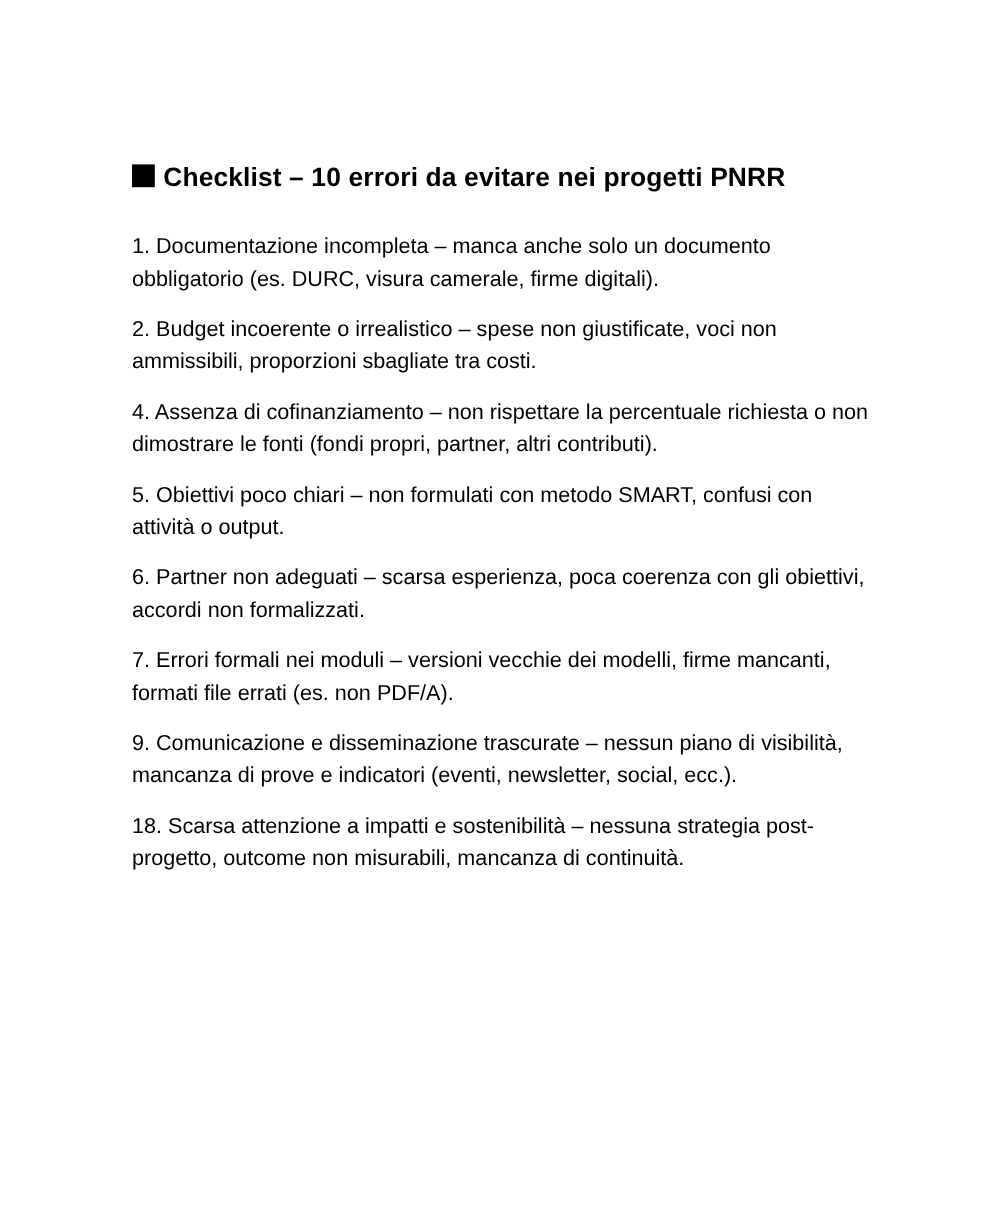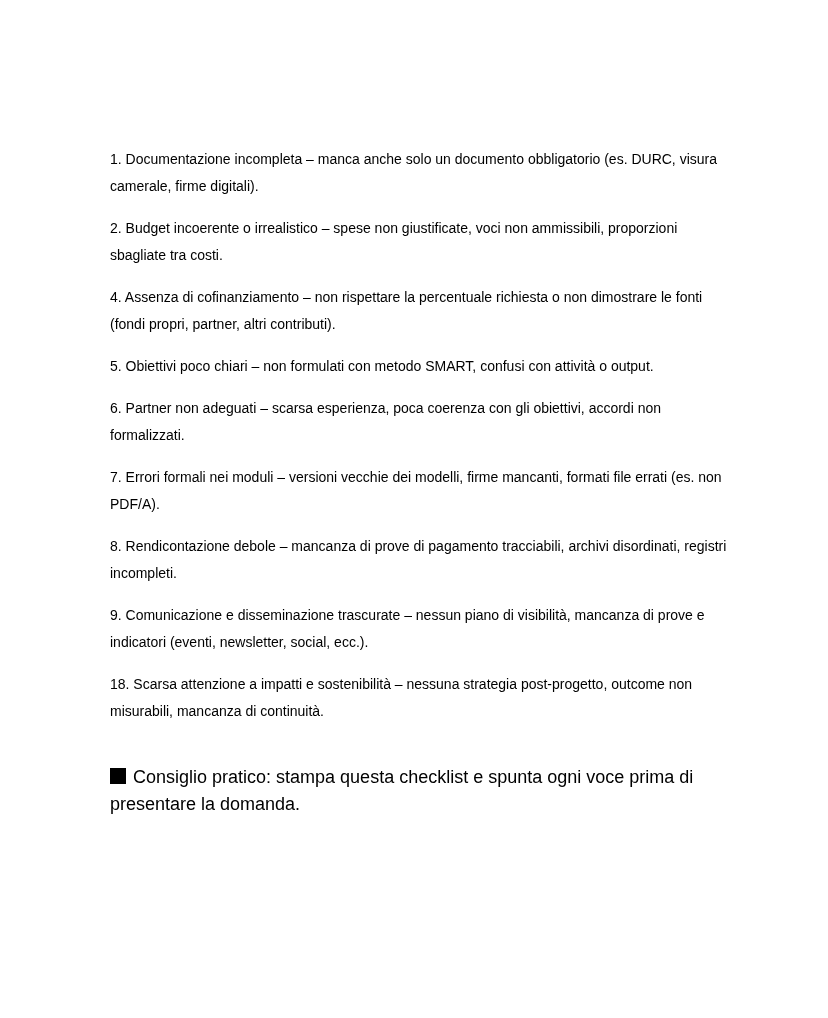--- a/index.html
+++ b/index.html
@@ -41,41 +41,40 @@
     margin-right: 7px;
     vertical-align: -1px;
   }
   .marker.sm {
     width: 16px;
     height: 16px;
     margin-right: 7px;
     vertical-align: -1px;
   }
   .doc-item {
-    font-size: 14px;
+    font-size: 18px;
     line-height: 27px;
     margin: 12px 0 15px 0;
   }
   .doc-tip {
     font-size: 18px;
     line-height: 27px;
     margin: 39px 0 0 0;
   }
 </style>
 </head>
 <body>
 
 <div class="page">
 
+  <h1 class="doc-title"><span class="marker lg"></span><span>Checklist – 10 errori da evitare nei progetti PNRR</span></h1>
 
   <p class="doc-item">1. Documentazione incompleta – manca anche solo un documento obbligatorio (es. DURC, visura camerale, firme digitali).</p>
   <p class="doc-item">2. Budget incoerente o irrealistico – spese non giustificate, voci non ammissibili, proporzioni sbagliate tra costi.</p>
   <p class="doc-item">4. Assenza di cofinanziamento – non rispettare la percentuale richiesta o non dimostrare le fonti (fondi propri, partner, altri contributi).</p>
   <p class="doc-item">5. Obiettivi poco chiari – non formulati con metodo SMART, confusi con attività o output.</p>
   <p class="doc-item">6. Partner non adeguati – scarsa esperienza, poca coerenza con gli obiettivi, accordi non formalizzati.</p>
   <p class="doc-item">7. Errori formali nei moduli – versioni vecchie dei modelli, firme mancanti, formati file errati (es. non PDF/A).</p>
-  <p class="doc-item">8. Rendicontazione debole – mancanza di prove di pagamento tracciabili, archivi disordinati, registri incompleti.</p>
   <p class="doc-item">9. Comunicazione e disseminazione trascurate – nessun piano di visibilità, mancanza di prove e indicatori (eventi, newsletter, social, ecc.).</p>
   <p class="doc-item">18. Scarsa attenzione a impatti e sostenibilità – nessuna strategia post-progetto, outcome non misurabili, mancanza di continuità.</p>
 
-  <p class="doc-tip"><span class="marker sm"></span><span>Consiglio pratico: stampa questa checklist e spunta ogni voce prima di presentare la domanda.</span></p>
 
 </div>
 
 </body></html>

